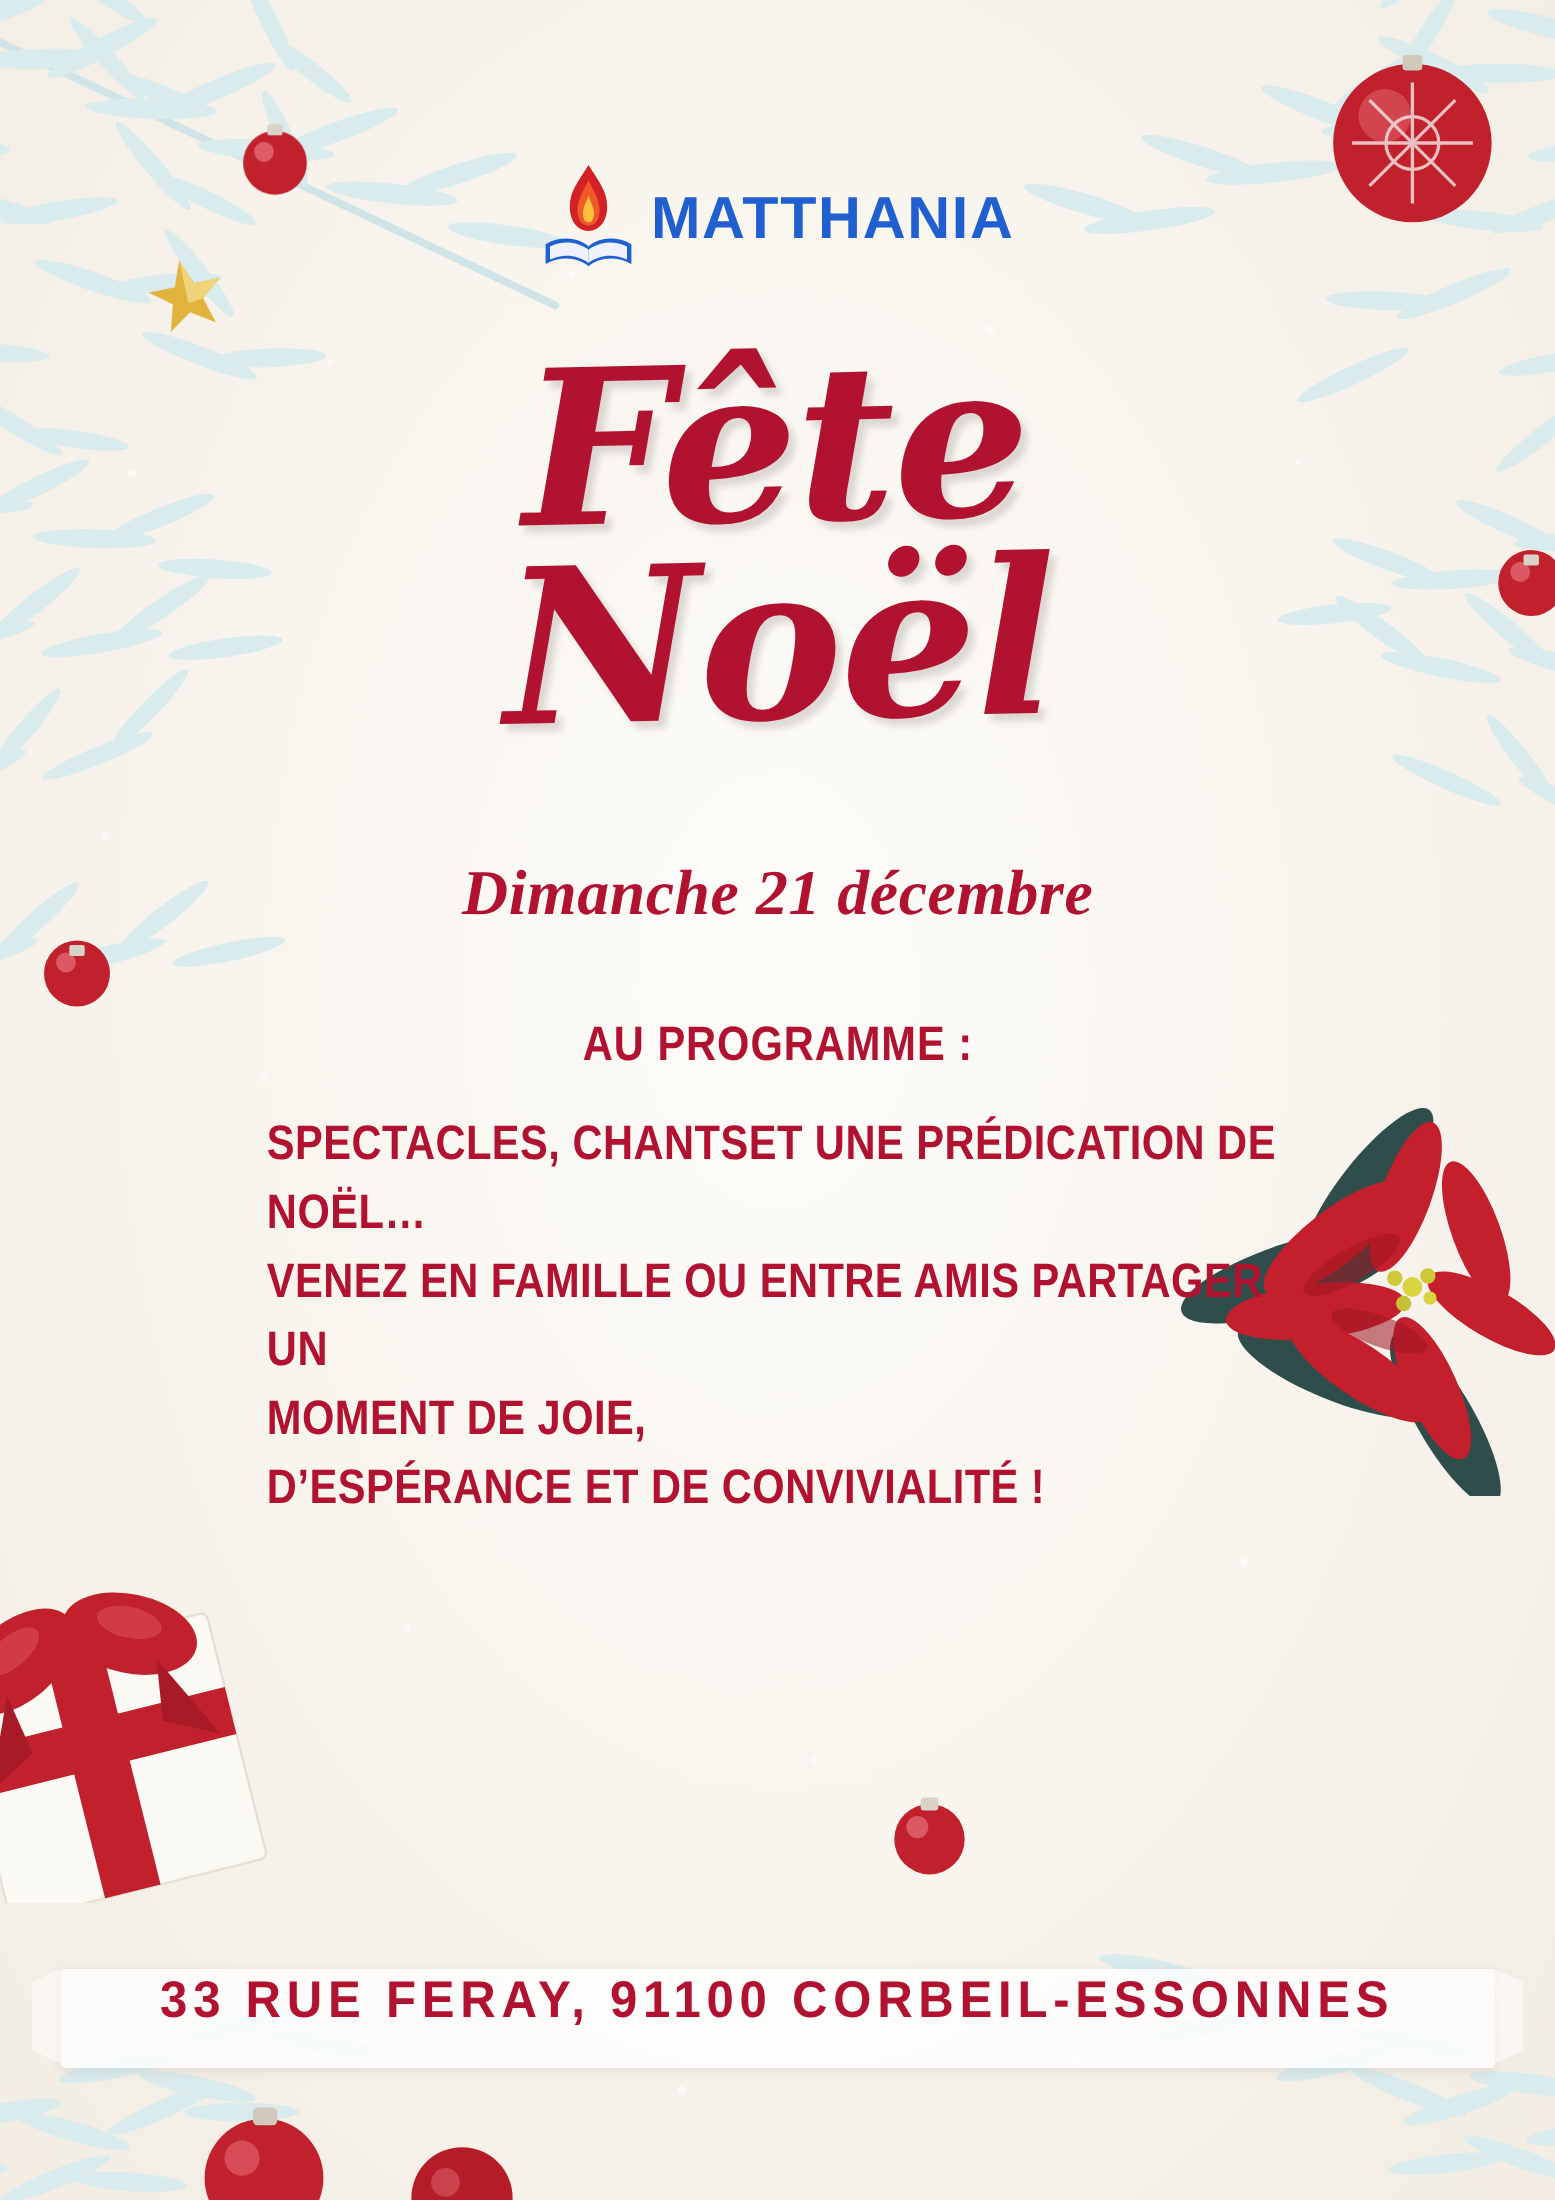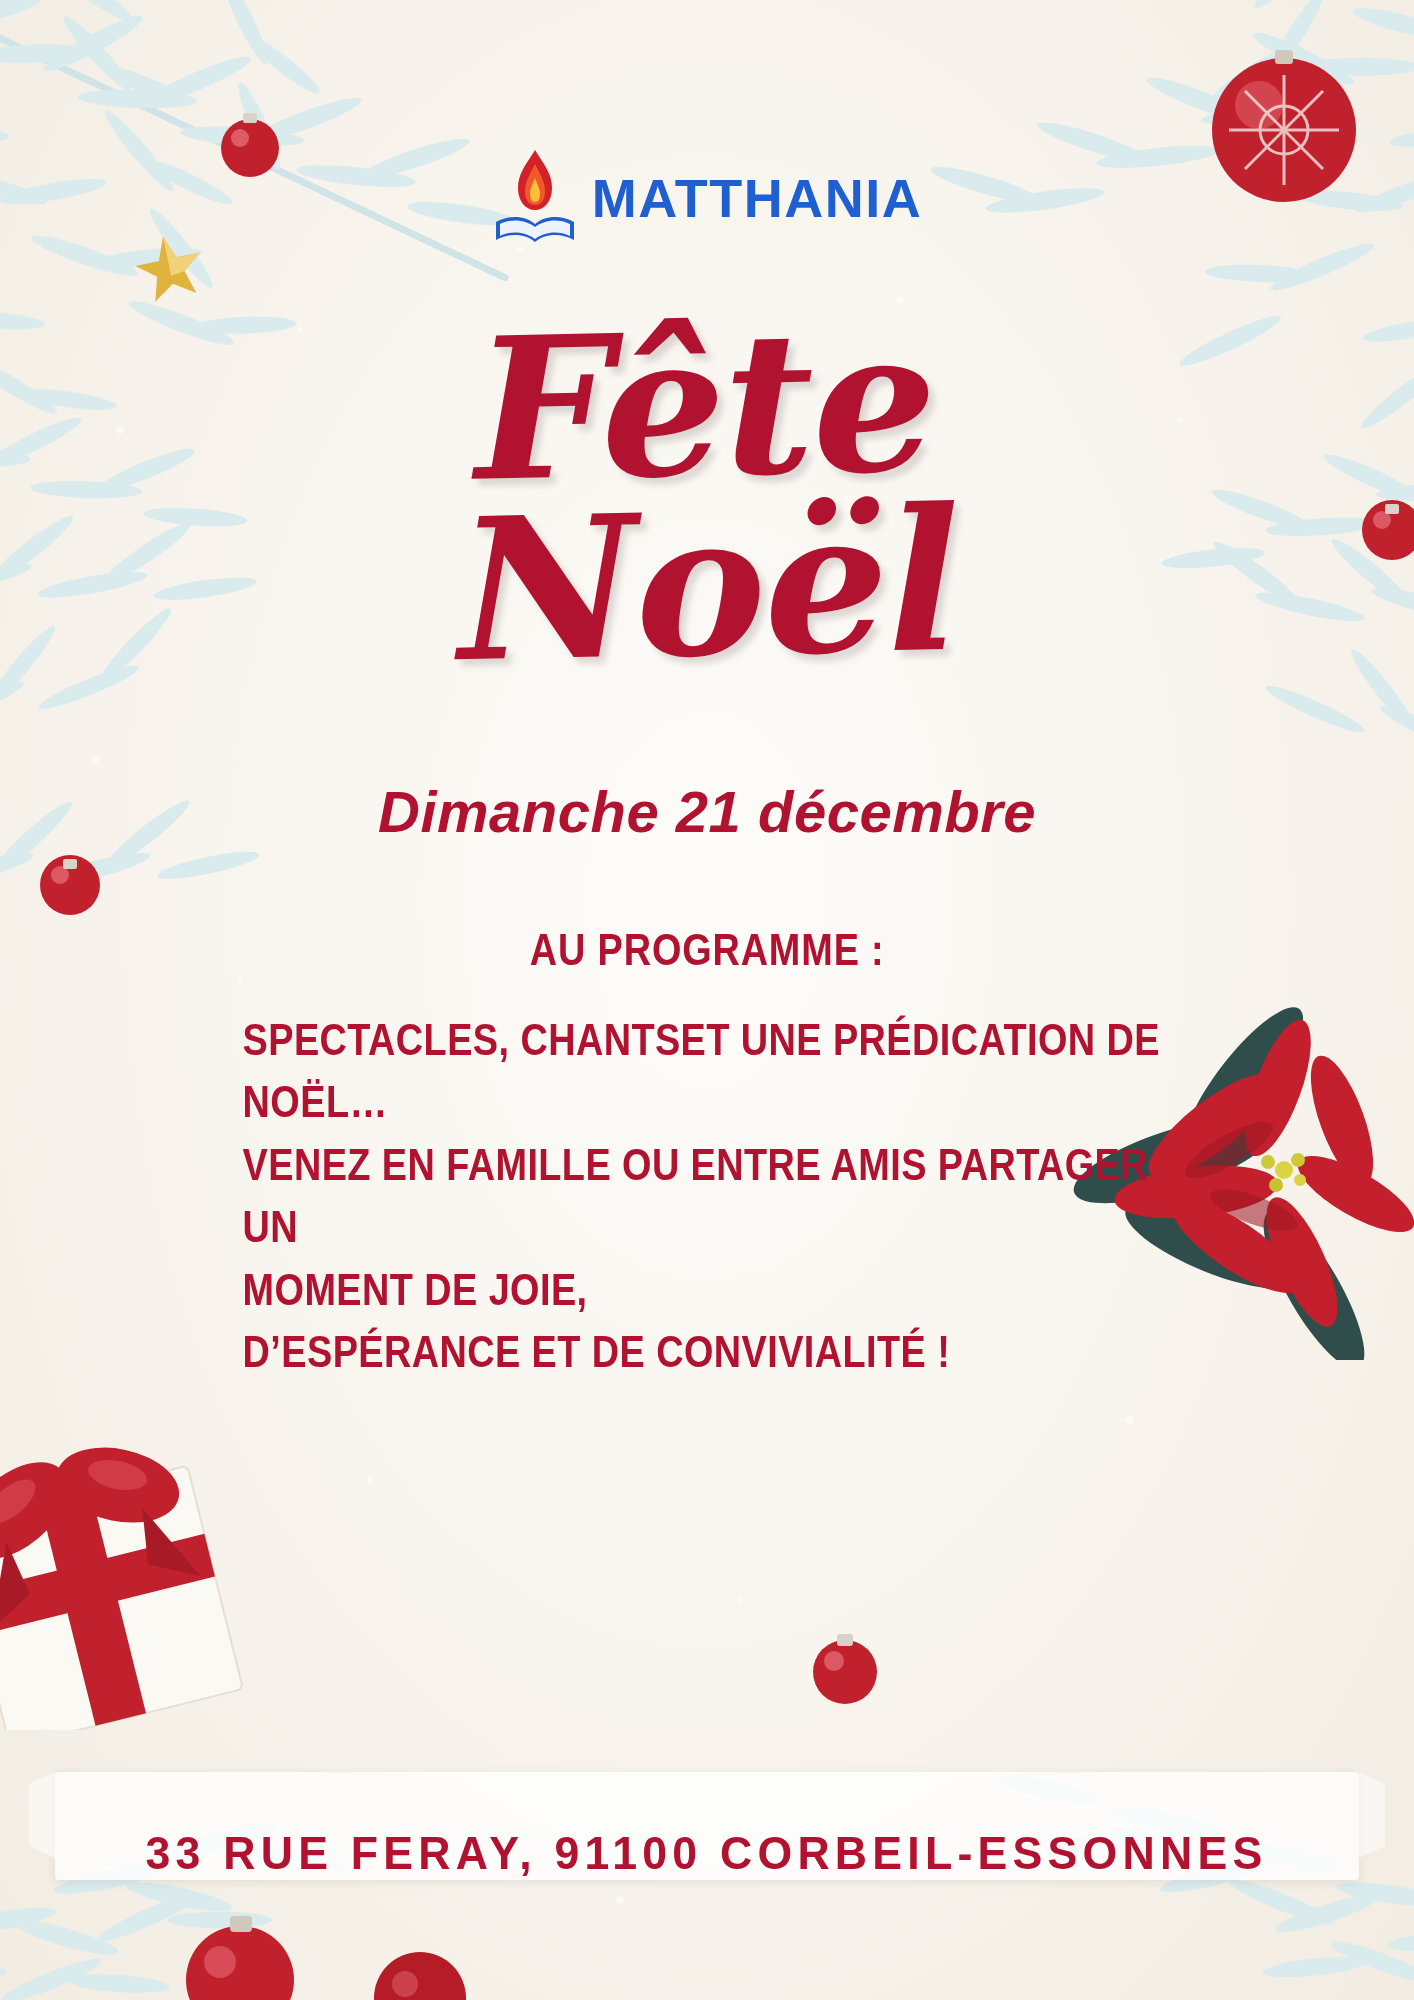--- a/index.html
+++ b/index.html
@@ -106,21 +106,21 @@
     transform: rotate(-1.2deg);
   }
   .headline .l1 { display: block; }
   .headline .l2 { display: block; margin-top: -6px; }
 
   
   .date-block {
     margin-top: 100px;
     text-align: left;
     color: #b01230;
-    font-family: Liberation Sans, sans-serif;
+    font-family: Liberation Serif, serif;
     font-style: italic;
     font-weight: 700;
     font-size: 58px;
     line-height: 1.18;
     letter-spacing: .5px;
   }
 
   
   .program-title {
     margin-top: 78px;
@@ -145,25 +145,25 @@
     text-transform: uppercase;
   }
   .program-lines span { display: block; transform: scaleX(.86); }
 
   
   .address-banner {
     position: absolute;
     left: 55px;
     right: 55px;
     bottom: 120px;
-    height: 108px;
+    height: 90px;
     background: rgba(255,255,255,.78);
     border-radius: 4px;
     display: flex;
-    align-items: flex-end;
+    align-items: flex-start;
     justify-content: center;
     box-shadow: 0 2px 10px rgba(140,130,120,.18);
   }
   .address-banner .txt {
     color: #b01230;
     font-family: "Liberation Sans", sans-serif;
     font-weight: 700;
     font-size: 47px;
     letter-spacing: 5.5px;
     text-transform: uppercase;

